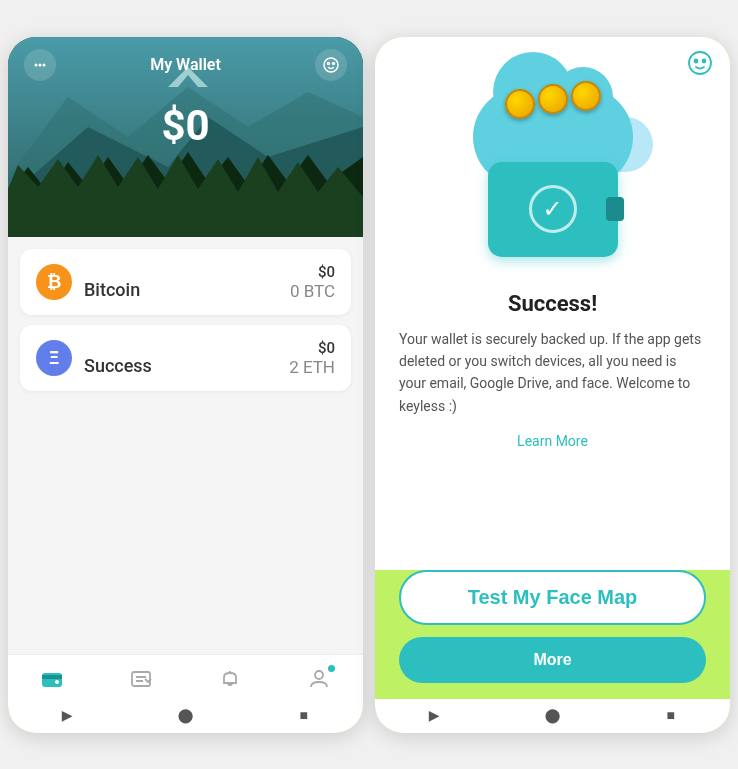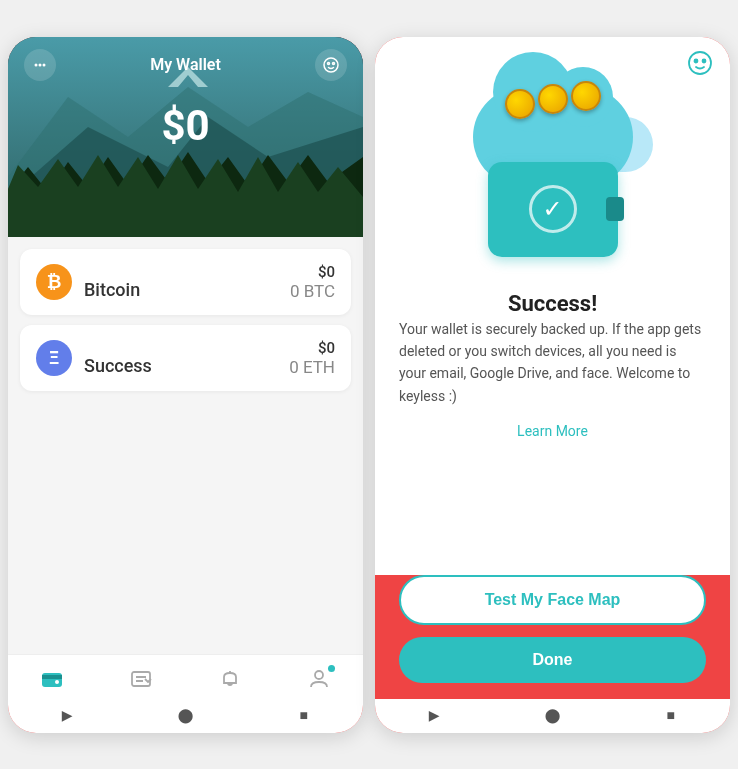--- a/index.html
+++ b/index.html
@@ -12,21 +12,21 @@
       min-height: 100vh;
     }
     .phones-container {
       display: flex;
       gap: 12px;
       padding: 16px;
     }
     .phone {
       width: 355px;
       height: 696px;
-      background: #ef4444;
+      background: #bef264;
       border-radius: 28px;
       overflow: hidden;
       box-shadow: 0 4px 20px rgba(0,0,0,0.15);
       display: flex;
       flex-direction: column;
       position: relative;
     }
 
     
     .wallet-header {
@@ -285,21 +285,21 @@
       background: radial-gradient(circle at 35% 35%, #ffd700, #e8a000);
       border: 2px solid #c8860a;
       box-shadow: 0 2px 4px rgba(0,0,0,0.3);
     }
     .coin:nth-child(2) { margin-top: -5px; }
     .coin:nth-child(3) { margin-top: -8px; }
     .success-title {
       font-size: 22px;
       font-weight: 700;
       color: #222;
-      margin-bottom: 2px;
+      margin-bottom: 12px;
     }
     .success-desc {
       font-size: 14px;
       color: #555;
       line-height: 1.6;
       margin-bottom: 16px;
     }
     .learn-more-link {
       color: #2dbfbf;
       font-size: 14px;
@@ -307,21 +307,21 @@
       margin-bottom: 36px;
       cursor: pointer;
     }
     .btn-test {
       width: 100%;
       padding: 14px;
       border: 2px solid #2dbfbf;
       border-radius: 28px;
       background: #fff;
       color: #2dbfbf;
-      font-size: 16px;
+      font-size: 20px;
       font-weight: 600;
       cursor: pointer;
       margin-bottom: 12px;
     }
     .btn-done {
       width: 100%;
       padding: 14px;
       border: none;
       border-radius: 28px;
       background: #2dbfbf;
@@ -408,21 +408,21 @@
           <div class="crypto-usd">$0</div>
           <div class="crypto-amount">0 BTC</div>
         </div>
       </div>
 
       <div class="crypto-item">
         <div class="crypto-icon eth-icon">Ξ</div>
         <span class="crypto-name">Success</span>
         <div class="crypto-value">
           <div class="crypto-usd">$0</div>
-          <div class="crypto-amount">0 ETH</div>
+          <div class="crypto-amount">2 ETH</div>
         </div>
       </div>
     </div>
 
     <div class="bottom-nav">
       <div class="nav-item">
         <svg width="24" height="24" viewBox="0 0 24 24" fill="#2dbfbf">
           <rect x="2" y="6" width="20" height="14" rx="3" fill="#2dbfbf"></rect>
           <rect x="2" y="8" width="20" height="4" fill="#1a9090"></rect>
           <circle cx="17" cy="15" r="2" fill="white"></circle>
@@ -491,21 +491,21 @@
       <h2 class="success-title">Success!</h2>
 
       <p class="success-desc">Your wallet is securely backed up. If the app gets deleted or you switch devices, all you need is your email, Google Drive, and face. Welcome to keyless :)</p>
 
       <a class="learn-more-link">Learn More</a>
 
     </div>
 
     <div class="right-bottom-area">
       <button class="btn-test">Test My Face Map</button>
-      <button class="btn-done">Done</button>
+      <button class="btn-done">More</button>
     </div>
 
     <div class="system-bar">
       <div class="sys-btn">▶</div>
       <div class="sys-btn">⬤</div>
       <div class="sys-btn">■</div>
     </div>
   </div>
 
 </div>

